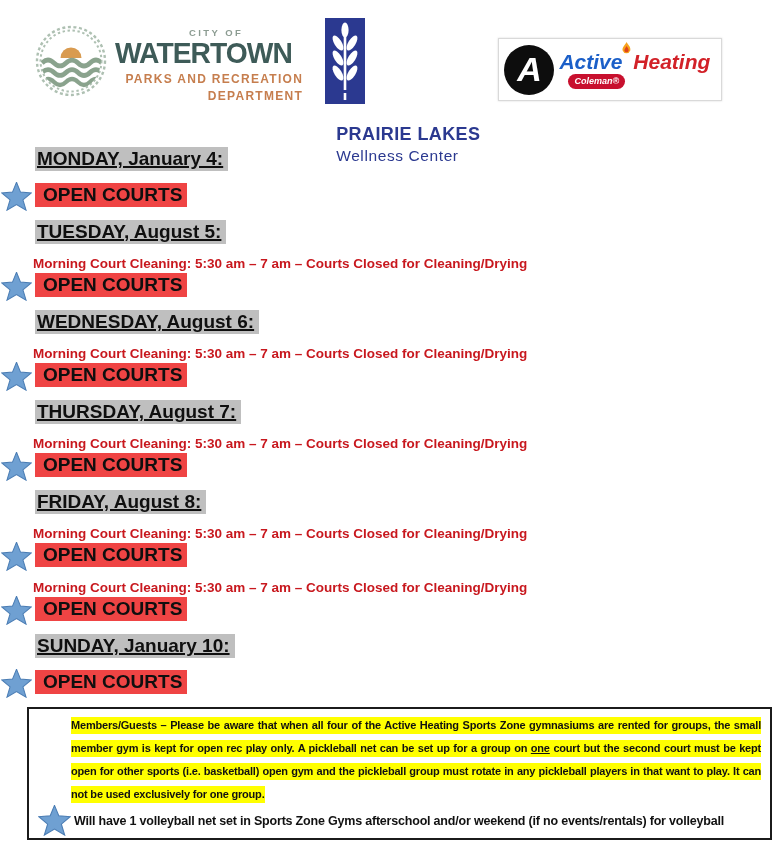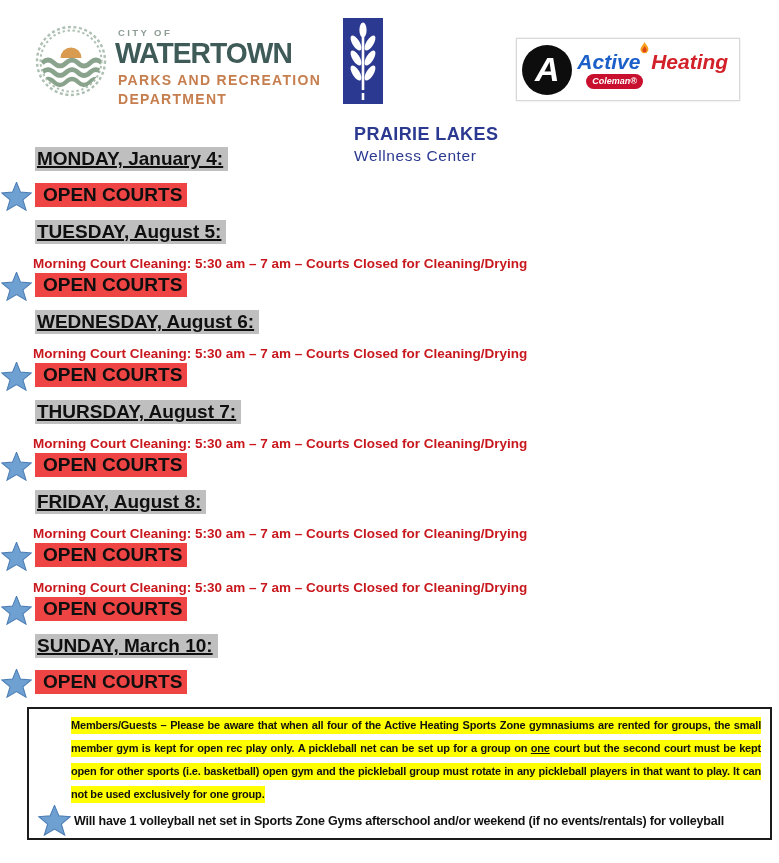--- a/index.html
+++ b/index.html
@@ -6,23 +6,23 @@
   html,body { background:#ffffff; }
   body { width:779px; height:863px; font-family:"Liberation Sans", sans-serif; overflow:hidden; }
   .page { position:relative; width:779px; height:863px; background:#fff; overflow:hidden; }
 
   
   .logo-row { display:flex; align-items:flex-start; padding:18px 0 0 34px; height:104px; }
 
   .wt-logo { display:flex; }
   .wt-emblem { margin-top:6px; }
   .wt-text { margin-left:7px; }
-  .wt-cityof { font-size:9.5px; font-weight:700; letter-spacing:2.4px; color:#8C9C92; margin:9px 0 0 3px; }
+  .wt-cityof { font-size:9.5px; font-weight:700; letter-spacing:2.4px; color:#8C9C92; margin:9px 0 0 14px;text-align:center; }
   .wt-name { font-size:30px; font-weight:700; color:#3E5B58; line-height:1.02; letter-spacing:-1px; transform:scaleX(.94); transform-origin:left; white-space:nowrap; }
-  .wt-dept { font-size:14px; font-weight:700; color:#C67E4E; letter-spacing:1.3px; margin:3px 0 0 3px; white-space:nowrap; }
+  .wt-dept { font-size:12px; font-weight:700; color:#C67E4E; letter-spacing:1.3px; margin:3px 0 0 3px; white-space:nowrap;text-align:right; }
 
   .pl-logo { display:flex; margin-left:22px;flex-direction:column; }
   .pl-mark { width:40px; height:86px; flex-shrink:0; }
   .pl-text { margin-left:11px; }
   .pl-name { font-size:18px; font-weight:800; color:#2B3990; letter-spacing:.4px; margin-top:20px; white-space:nowrap; }
   .pl-sub  { font-size:15.5px; font-weight:400; color:#2B3990; letter-spacing:.6px; margin-top:2px; white-space:nowrap; }
 
   .ah-logo { margin-left:18px; margin-top:20px; width:224px; height:63px; border:1px solid #d9d9d9; background:#fff;
              display:flex; align-items:center; padding:0 5px; box-shadow:0 0 2px rgba(0,0,0,.15); }
   .ah-circle { width:50px; height:50px; border-radius:50%; background:#0d0d0d; color:#fff; flex-shrink:0;
@@ -186,21 +186,21 @@
       <p class="cleaning">Morning Court Cleaning: 5:30 am – 7 am – Courts Closed for Cleaning/Drying</p>
       <p class="open-row">
         <svg class="star-left" width="31" height="29" viewBox="0 0 24 22">
           <polygon points="12,0 15.1,7.6 23.4,8.3 17,13.6 19.4,21.6 12,17.2 4.6,21.6 7,13.6 0.6,8.3 8.9,7.6" fill="#6FA0D2" stroke="#4B7DB4" stroke-width="0.8"></polygon>
         </svg>
         <span class="open-label">OPEN COURTS</span>
       </p>
     </section>
 
     <section class="day">
-      <p class="day-head"><span class="day-label">SUNDAY, March 10:</span></p>
+      <p class="day-head"><span class="day-label">SUNDAY, January 10:</span></p>
       <p class="open-row">
         <svg class="star-left" width="31" height="29" viewBox="0 0 24 22">
           <polygon points="12,0 15.1,7.6 23.4,8.3 17,13.6 19.4,21.6 12,17.2 4.6,21.6 7,13.6 0.6,8.3 8.9,7.6" fill="#6FA0D2" stroke="#4B7DB4" stroke-width="0.8"></polygon>
         </svg>
         <span class="open-label">OPEN COURTS</span>
       </p>
     </section>
   </main>
 
   <footer class="note-box">

